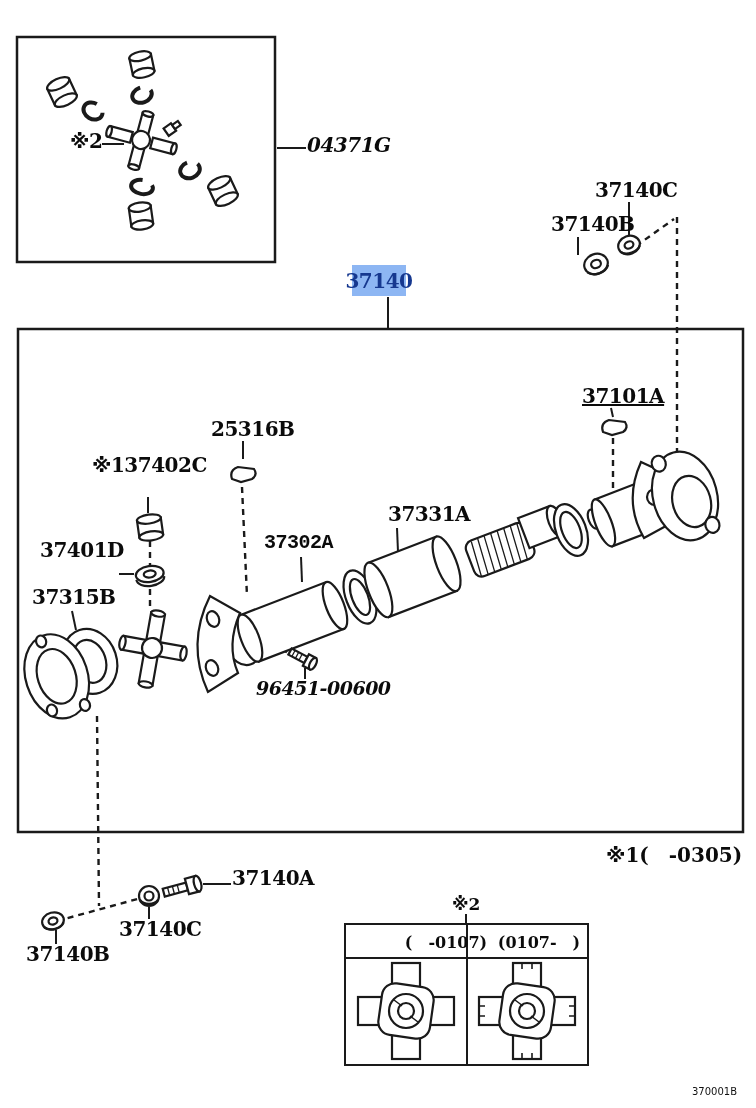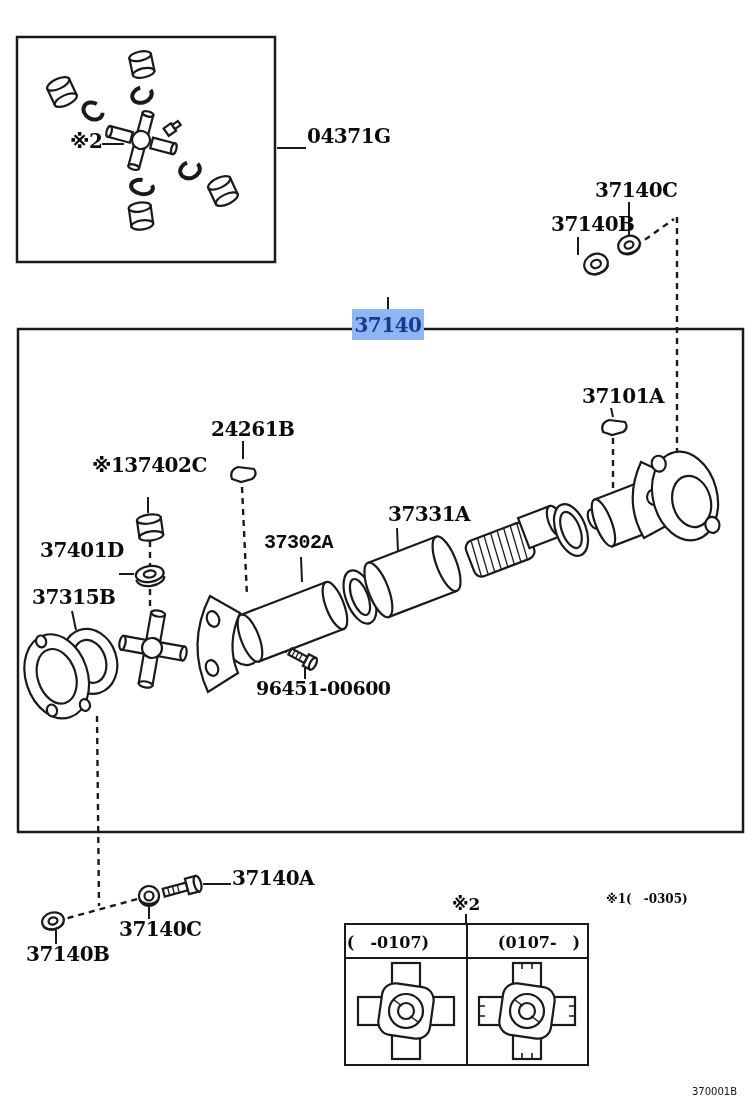--- a/index.html
+++ b/index.html
@@ -2,25 +2,25 @@
 <html><head>
 <meta charset="utf-8">
 <style>
   html,body{margin:0;padding:0;background:#ffffff;}
   .stage{position:relative;width:756px;height:1108px;background:#ffffff;overflow:hidden;
          font-family:"DejaVu Serif","DejaVu Sans",serif;}
   svg{position:absolute;left:0;top:0;}
   .lbl{position:absolute;font-weight:700;font-size:20px;line-height:1;color:#0b0b0b;
        letter-spacing:-0.5px;white-space:pre;}
   .lbl.sm{font-size:19px;}
-  .lbl.note{font-size:12px;letter-spacing:0;margin-top:48px;}
+  .lbl.note{font-size:20px;letter-spacing:0;}
   .lbl.ref{font-size:17px;letter-spacing:0;}
-  .hl{position:absolute;left:352px;top:265px;width:72px;height:31px;
+  .hl{position:absolute;left:352px;top:265px;width:54px;height:31px;
       display:flex;align-items:center;justify-content:center;
-      font-weight:700;font-size:20px;letter-spacing:-0.5px;cursor:pointer;margin-top:44px;}
+      font-weight:700;font-size:20px;letter-spacing:-0.5px;cursor:pointer;}
   .th{position:absolute;width:120px;text-align:center;font-weight:700;font-size:16px;
       letter-spacing:0;color:#0b0b0b;white-space:pre;}
   .code{position:absolute;left:692px;top:1086px;font-family:"DejaVu Sans","Liberation Sans",sans-serif;
         font-size:10px;font-weight:400;color:#111;}
 </style>
 </head>
 <body>
 
 <div class="stage">
 
@@ -258,40 +258,40 @@
       <path d="M522,963 v6 M532,963 v6 M522,1059 v-6 M532,1059 v-6 M479,1006 h6 M479,1016 h6 M575,1006 h-6 M575,1016 h-6" stroke-width="1.6" fill="none"></path>
       <rect x="501" y="985" width="52" height="52" rx="13" transform="rotate(8 527 1011)"></rect>
       <circle cx="527" cy="1011" r="17"></circle>
       <circle cx="527" cy="1011" r="8"></circle>
       <path d="M515,1000 l8,6 M539,1022 l-8,-6" stroke-width="1.5" fill="none"></path>
     </g>
   </g>
 </svg>
 
   <div class="lbl" style="left:70px;top:131px;">※2</div>
-  <div class="lbl" style="left:307px;top:126px;">04371G</div>
+  <div class="lbl" style="left:307px;top:135px;font-style:italic;">04371G</div>
 
   <div class="hl" style="background-color: rgb(141, 182, 243); color: rgb(22, 56, 143);">37140</div>
 
   <div class="lbl" style="left:595px;top:180px;">37140C</div>
   <div class="lbl" style="left:551px;top:214px;">37140B</div>
 
-  <div class="lbl" style="left:582px;top:386px;">37101A</div>
-  <div class="lbl" style="left:211px;top:419px;">24261B</div>
+  <div class="lbl" style="left:582px;top:386px;text-decoration:underline;">37101A</div>
+  <div class="lbl" style="left:211px;top:419px;">25316B</div>
   <div class="lbl" style="left:92px;top:455px;">※137402C</div>
   <div class="lbl" style="left:40px;top:540px;">37401D</div>
   <div class="lbl" style="left:32px;top:587px;">37315B</div>
   <div class="lbl" style="left:264px;top:533px;font-family:Liberation Mono, monospace;">37302A</div>
   <div class="lbl" style="left:388px;top:504px;">37331A</div>
-  <div class="lbl sm" style="left:256px;top:679px;">96451-00600</div>
+  <div class="lbl sm" style="left:256px;top:679px;font-style:italic;">96451-00600</div>
 
   <div class="lbl note" style="left:606px;top:845px;">※1(　-0305)</div>
 
   <div class="lbl" style="left:232px;top:868px;">37140A</div>
   <div class="lbl" style="left:119px;top:919px;">37140C</div>
   <div class="lbl" style="left:26px;top:944px;">37140B</div>
 
   <div class="lbl ref" style="left:452px;top:896px;">※2</div>
-  <div class="th" style="left:328px;top:933px;">(　-0107)</div>
+  <div class="th" style="left:346px;top:933px;padding-left:40px;">(　-0107)</div>
   <div class="th" style="left:467px;top:933px;margin-left:12px;">(0107-　)</div>
 
   <div class="code">370001B</div>
 </div>
 
 </body></html>

